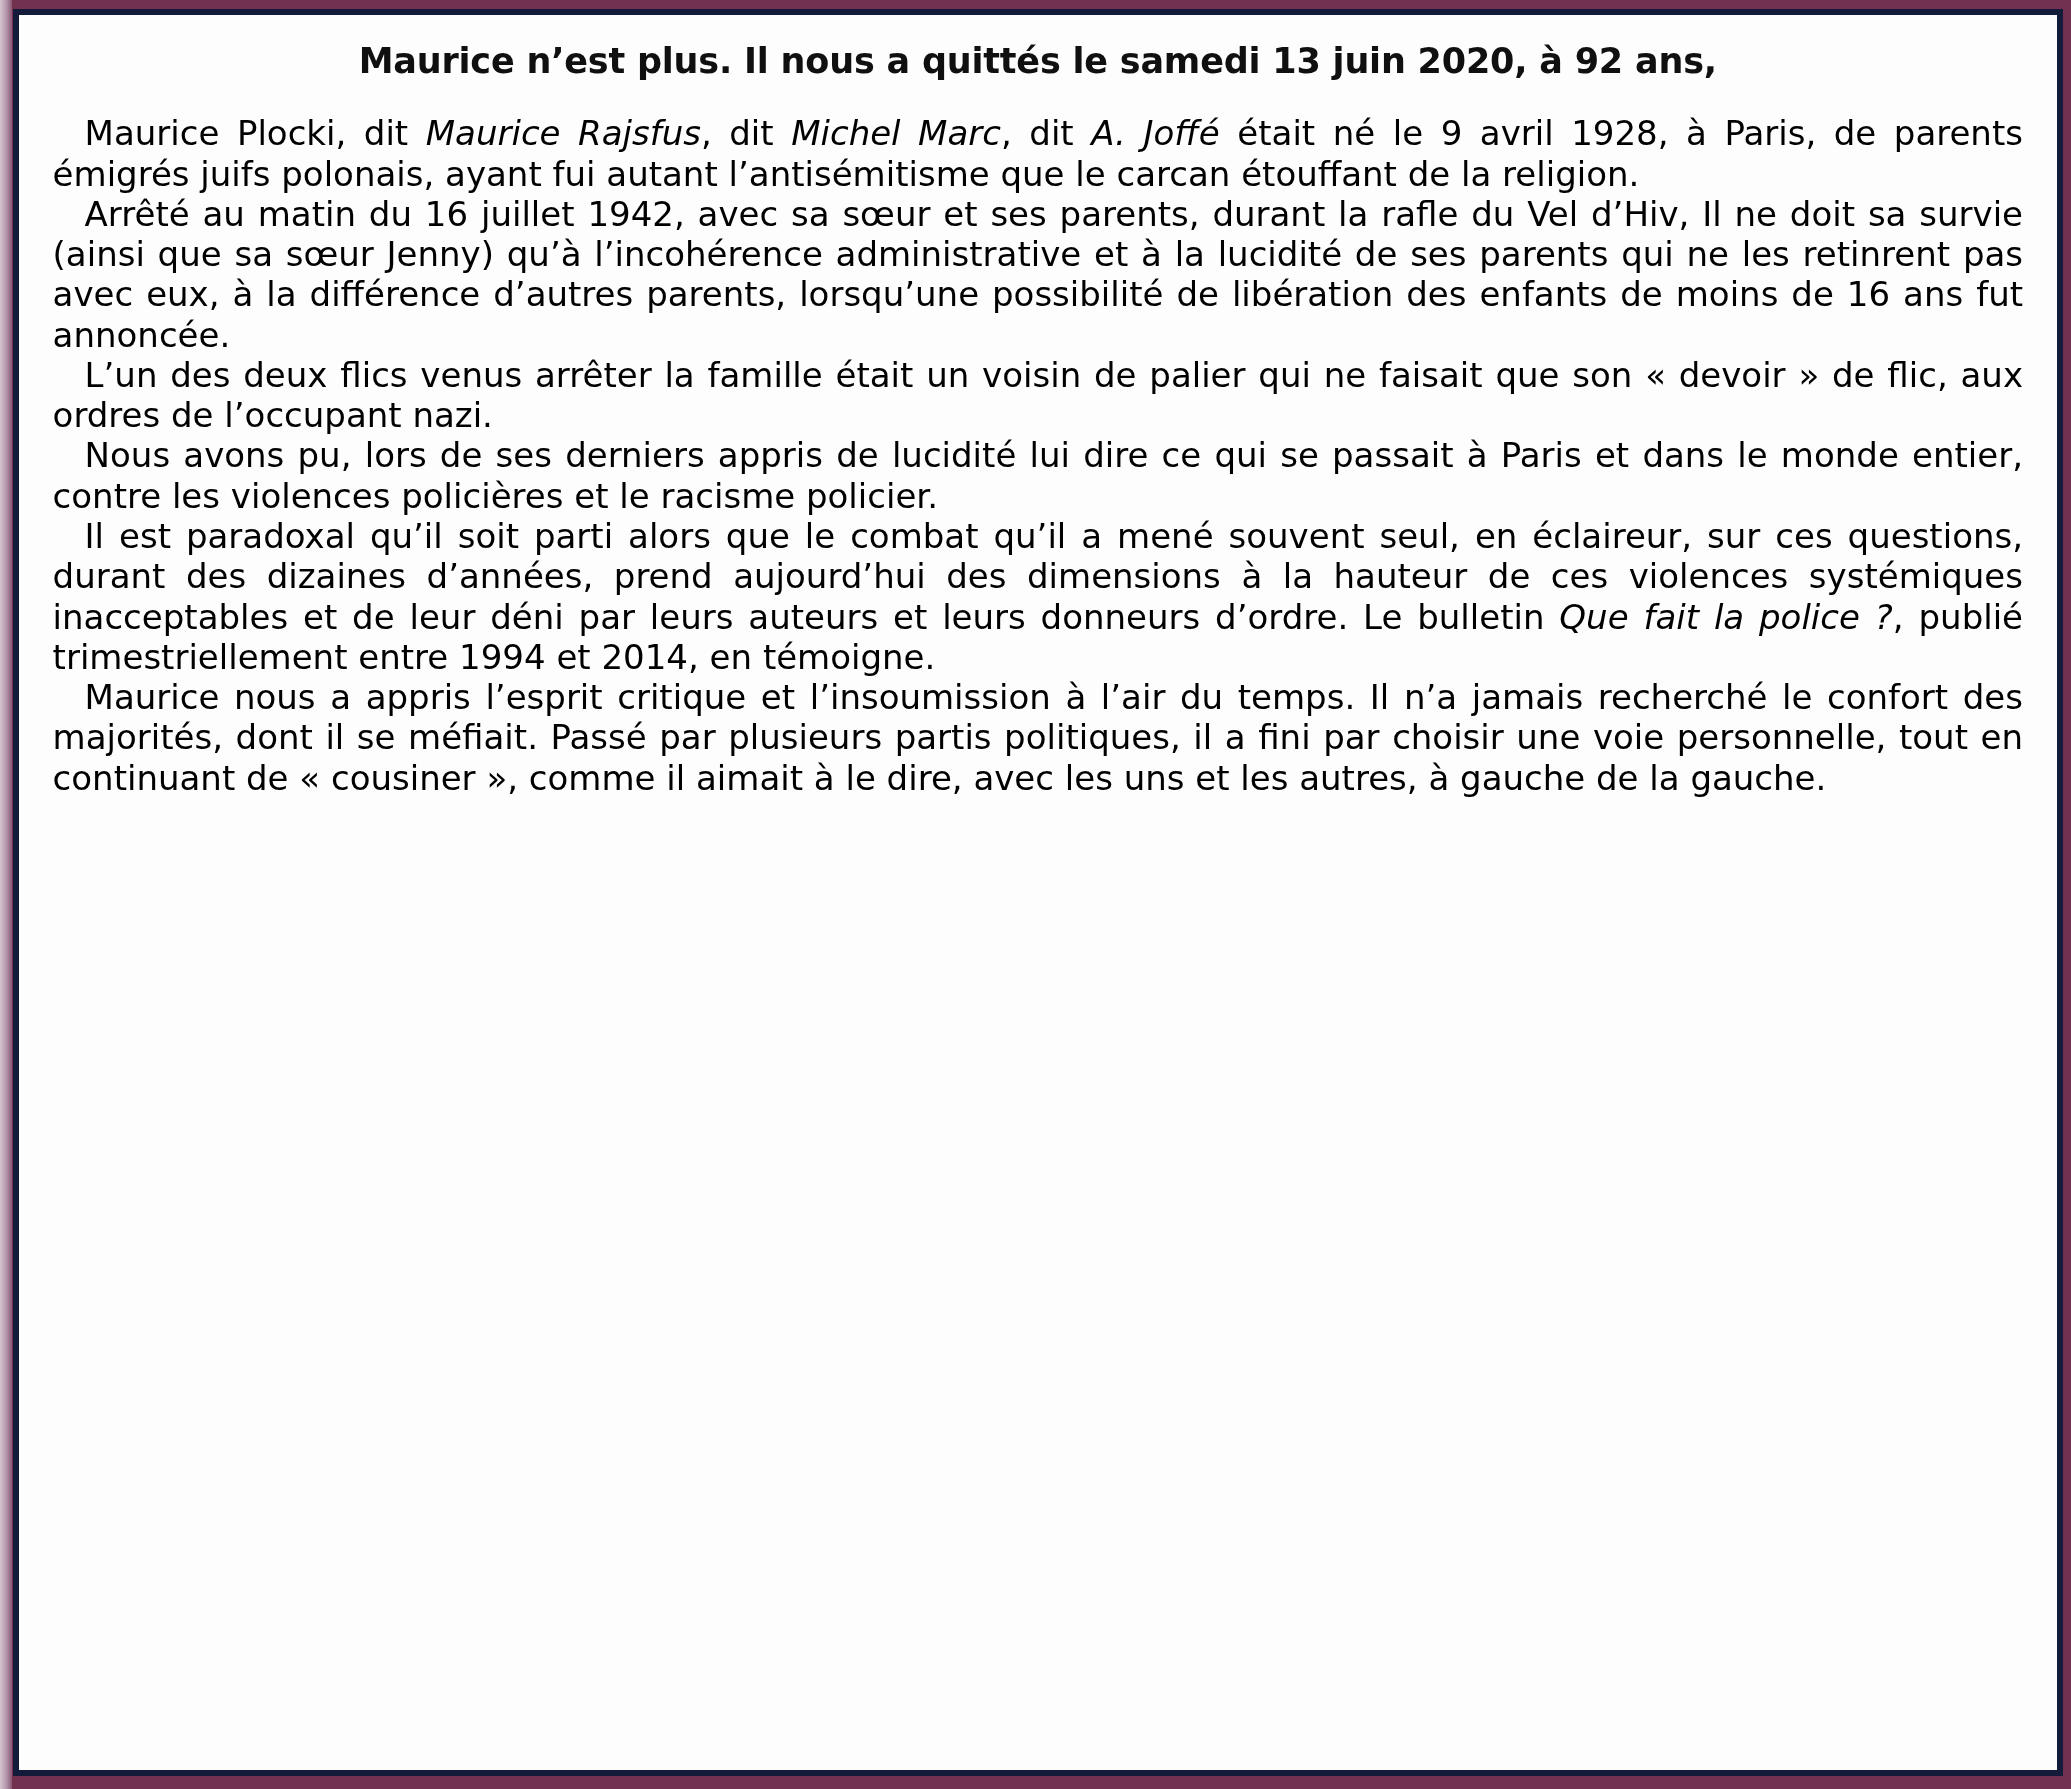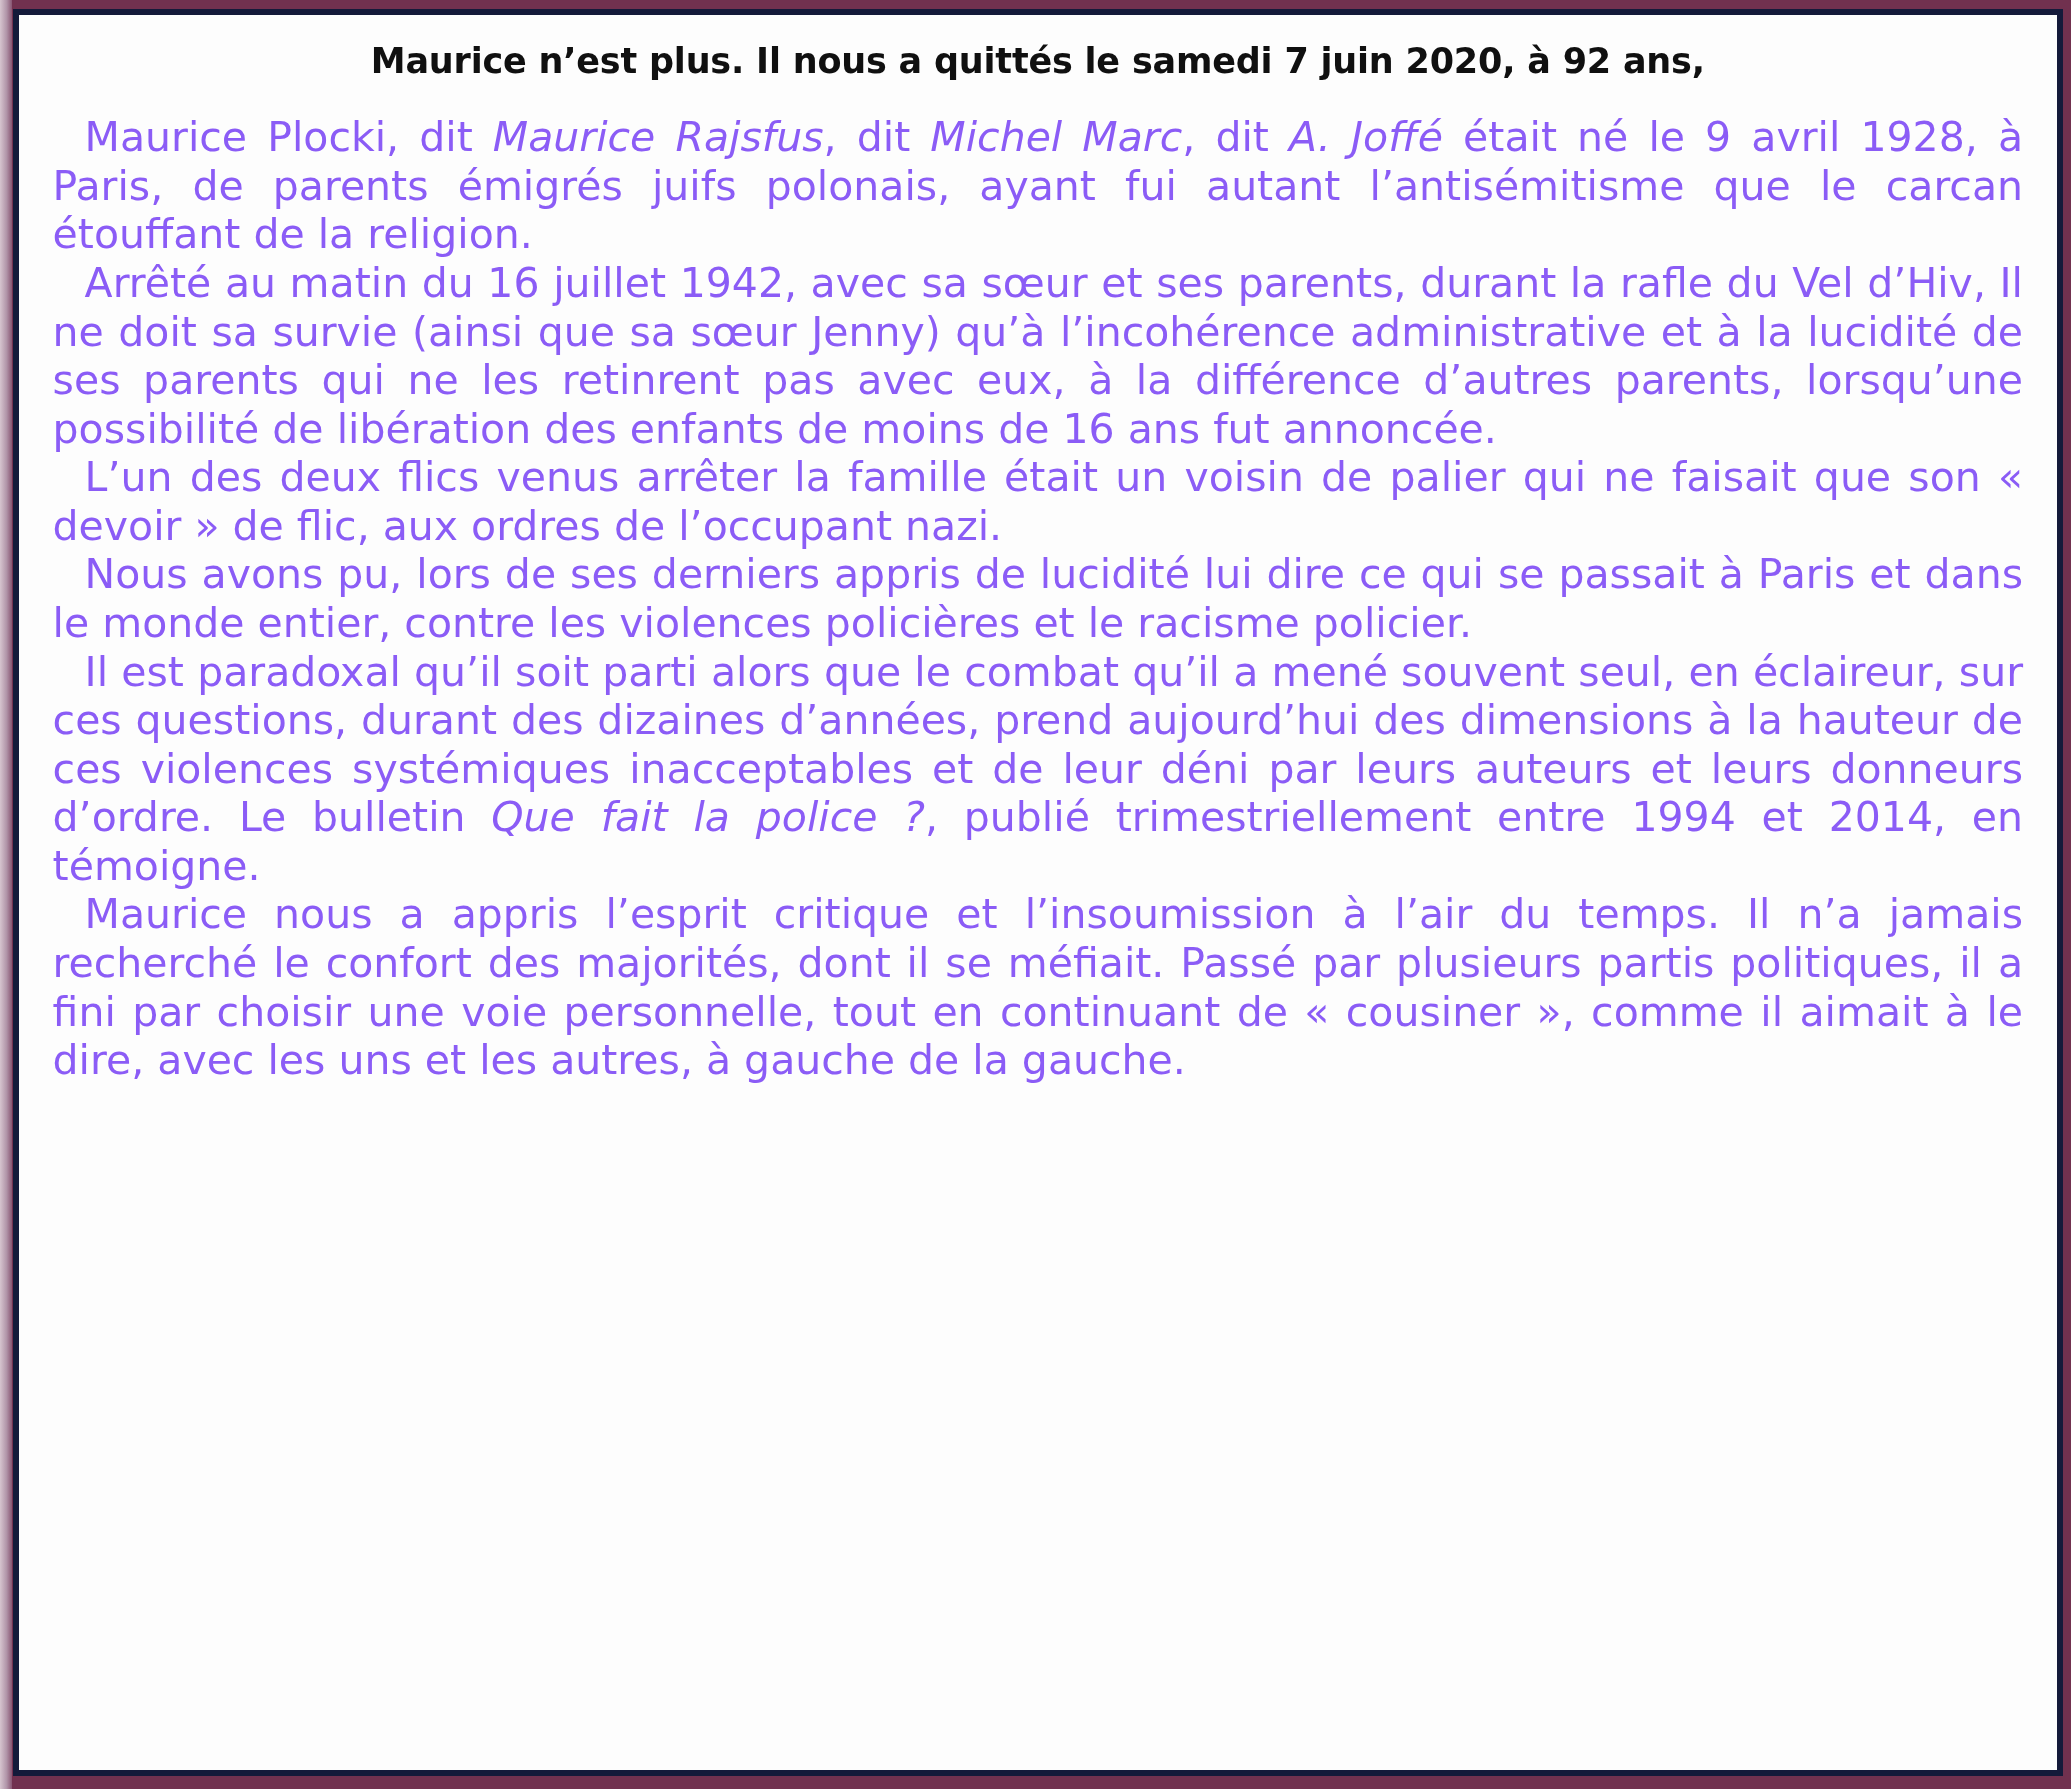--- a/index.html
+++ b/index.html
@@ -47,22 +47,22 @@
     text-align: center;
     font-weight: bold;
     font-size: 35px;
     line-height: 1.35;
     color: #101010;
     letter-spacing: -0.2px;
     margin: 5.6px 38px 28px 38px;
   }
 
   .body-text {
-    color: #8b5cf6;
-    font-size: 41px;
+    color: #000000;
+    font-size: 34px;
     line-height: 1.185;
     text-align: justify;
     text-justify: inter-word;
     margin: 0 5.6px;
   }
 
   .body-text p {
     margin: 0 0 0 0;
     text-indent: 32px;
   }
@@ -95,21 +95,21 @@
 </head>
 <body>
 
 <div id="page">
   <div class="scan-seam"></div>
 
   <div id="notice-frame">
     <div id="notice-inner">
 
       <div class="headline">
-        <span>Maurice n’est plus. Il nous a quittés le samedi 7 juin 2020, à 92 ans,</span><br>
+        <span>Maurice n’est plus. Il nous a quittés le samedi 13 juin 2020, à 92 ans,</span><br>
       </div>
 
       <div class="body-text" id="body-text">
           <p><span>Maurice Plocki, dit </span><em>Maurice Rajsfus</em><span>, dit </span><em>Michel Marc</em><span>, dit </span><em>A. Joffé</em><span> était né le 9 avril 1928, à Paris, de parents émigrés juifs polonais, ayant fui autant l’antisémitisme que le carcan étouffant de la religion.</span></p>
           <p><span>Arrêté au matin du 16 juillet 1942, avec sa sœur et ses parents, durant la rafle du Vel d’Hiv, Il ne doit sa survie (ainsi que sa sœur Jenny) qu’à l’incohérence administrative et à la lucidité de ses parents qui ne les retinrent pas avec eux, à la différence d’autres parents, lorsqu’une possibilité de libération des enfants de moins de 16 ans fut annoncée.</span></p>
           <p><span>L’un des deux flics venus arrêter la famille était un voisin de palier qui ne faisait que son « devoir » de flic, aux ordres de l’occupant nazi.</span></p>
           <p><span>Nous avons pu, lors de ses derniers appris de lucidité lui dire ce qui se passait à Paris et dans le monde entier, contre les violences policières et le racisme policier.</span></p>
           <p><span>Il est paradoxal qu’il soit parti alors que le combat qu’il a mené souvent seul, en éclaireur, sur ces questions, durant des dizaines d’années, prend aujourd’hui des dimensions à la hauteur de ces violences systémiques inacceptables et de leur déni par leurs auteurs et leurs donneurs d’ordre. Le bulletin </span><em>Que fait la police ?</em><span>, publié trimestriellement entre 1994 et 2014, en témoigne.</span></p>
           <p><span>Maurice nous a appris l’esprit critique et l’insoumission à l’air du temps. Il n’a jamais recherché le confort des majorités, dont il se méfiait. Passé par plusieurs partis politiques, il a fini par choisir une voie personnelle, tout en continuant de « cousiner », comme il aimait à le dire, avec les uns et les autres, à gauche de la gauche.</span></p>
         </div>

